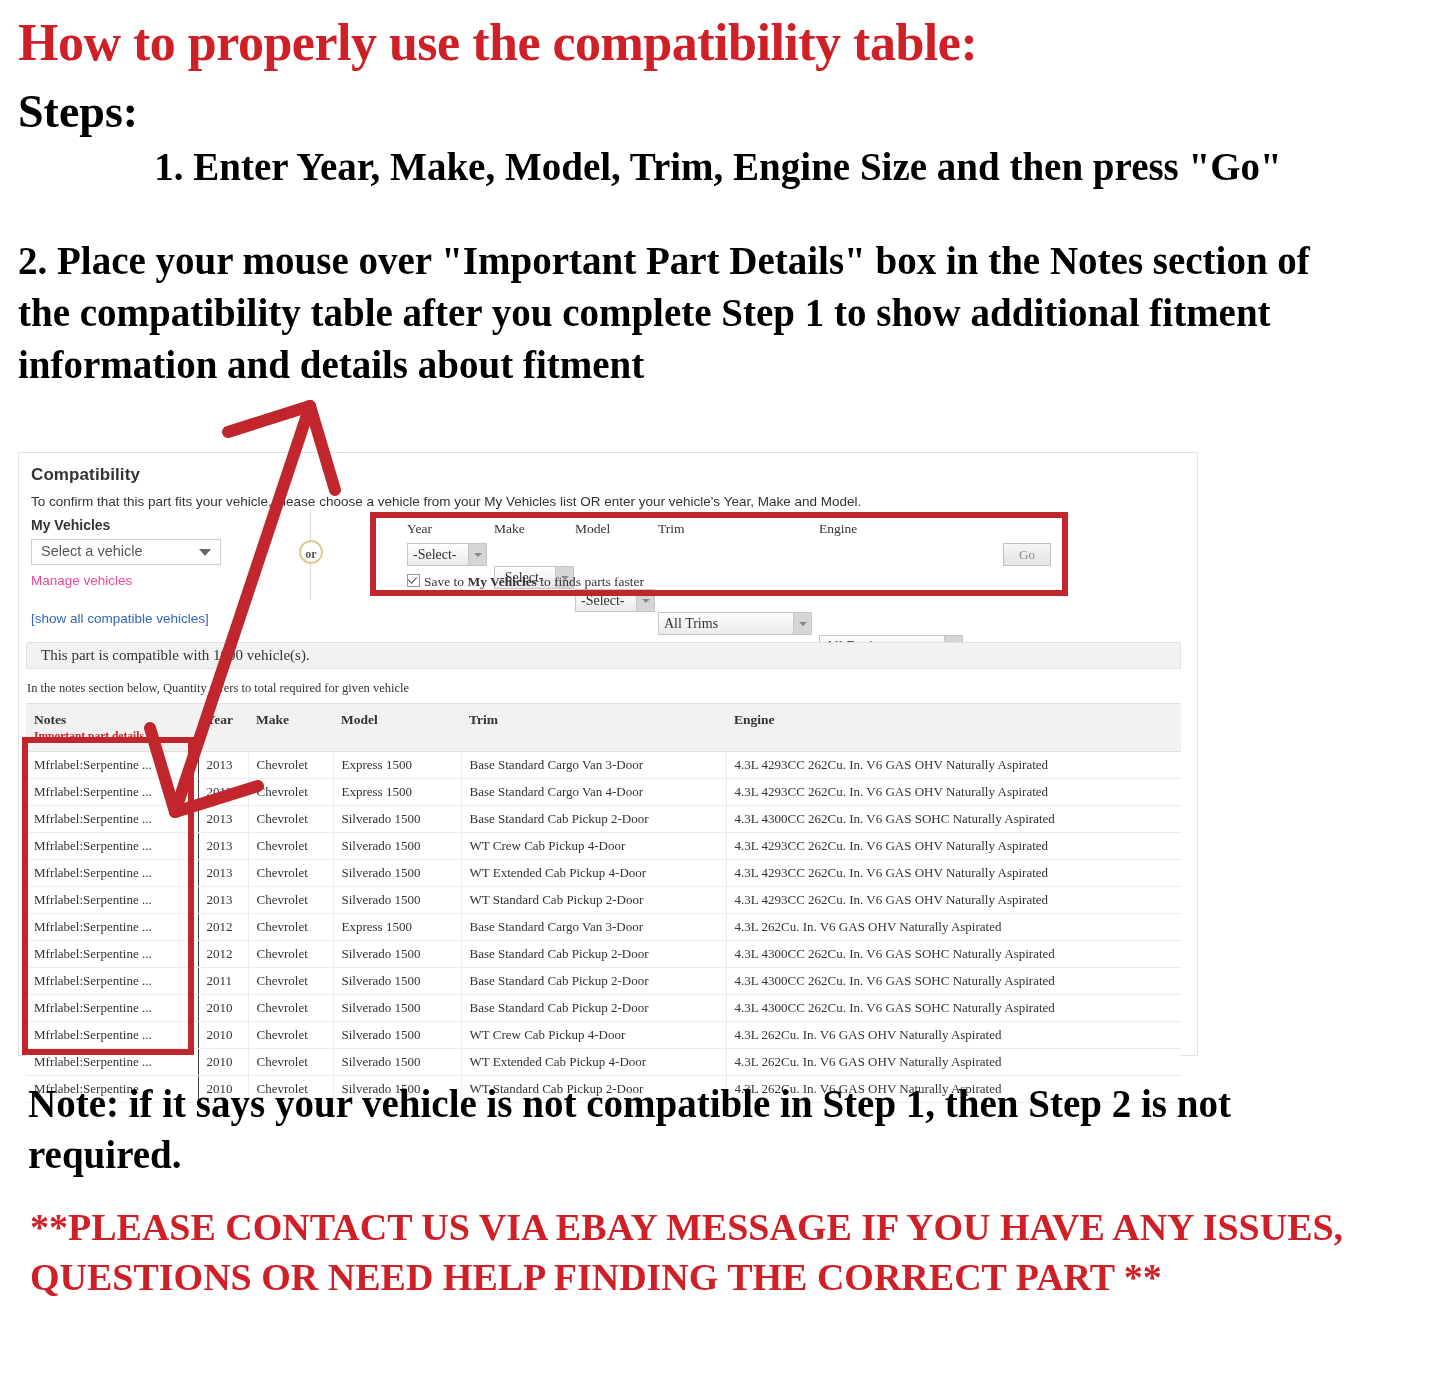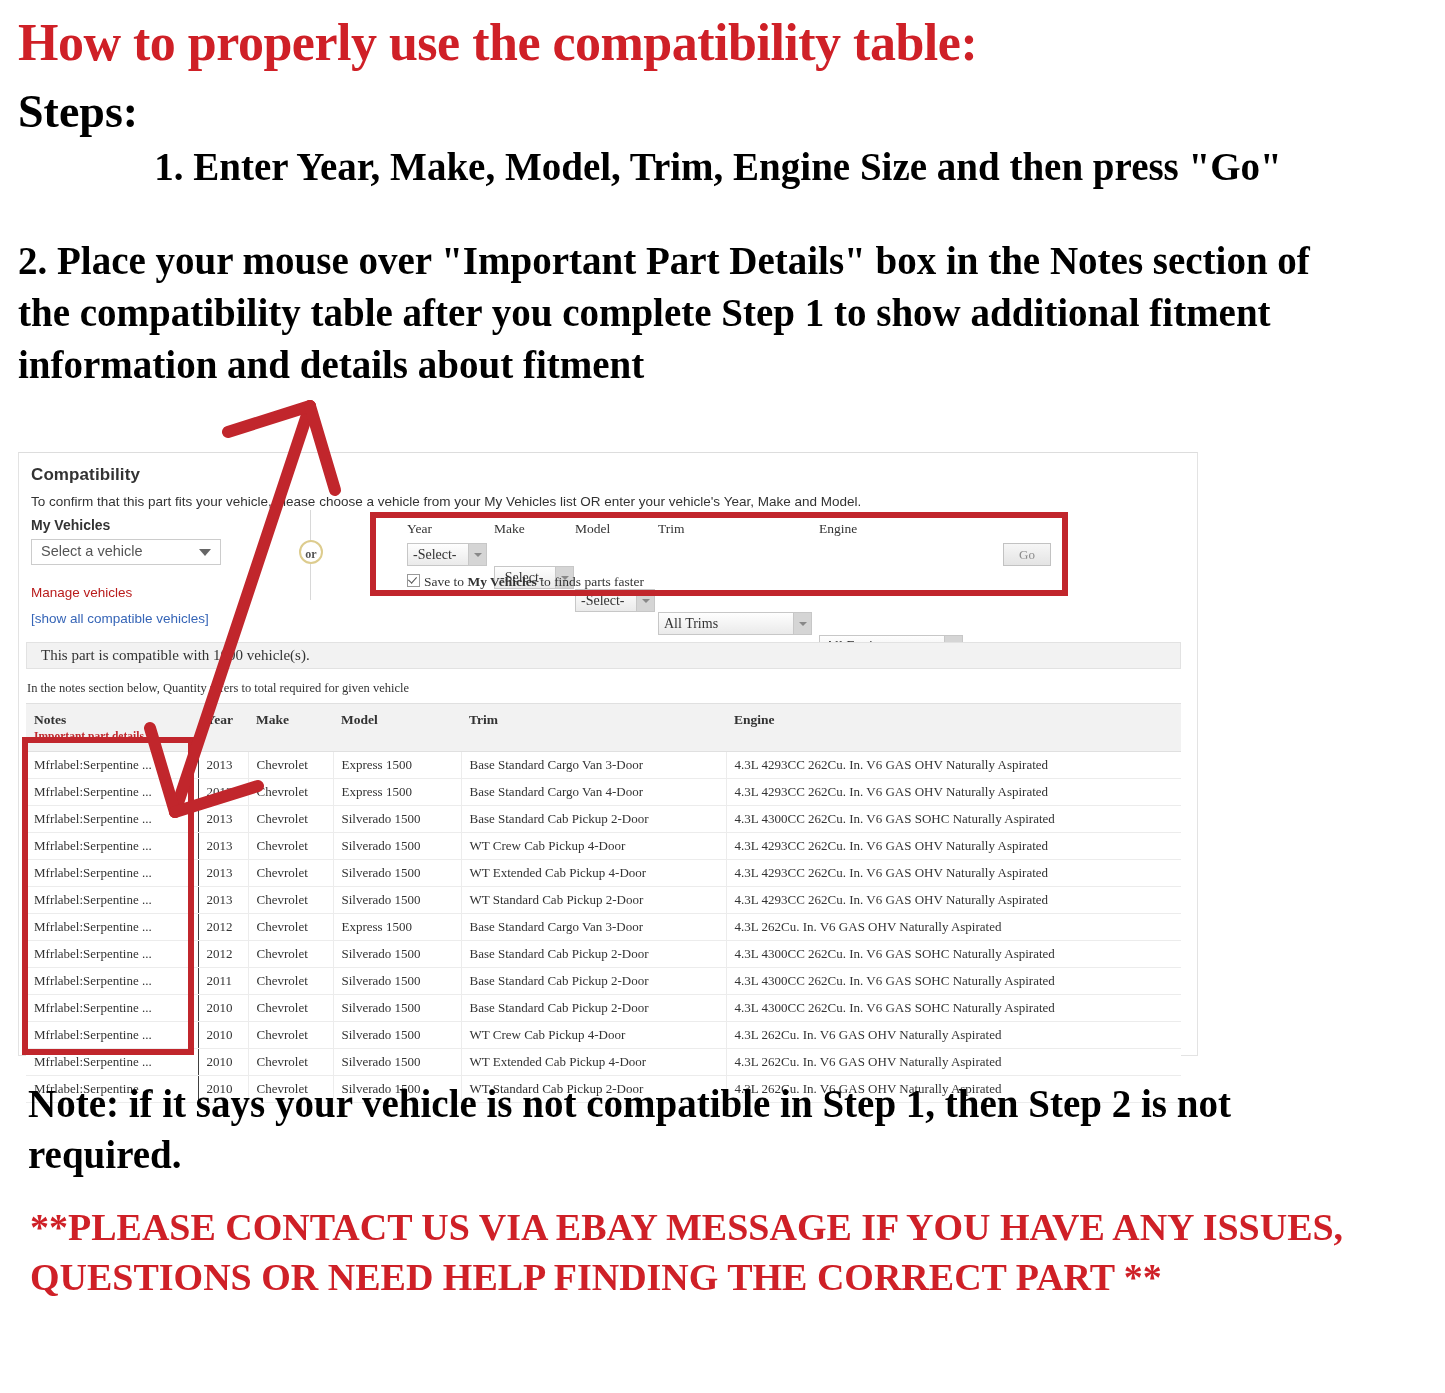--- a/index.html
+++ b/index.html
@@ -114,22 +114,21 @@
     height: 0;
     border-left: 6px solid transparent;
     border-right: 6px solid transparent;
     border-top: 7px solid #666666;
   }
   .manage-link {
     position: absolute;
     left: 12px;
     top: 120px;
     font-size: 13.5px;
-    color: #b91c1c;
-    margin-top: 12px;
+    color: #ec4899;
   }
   .showall-link {
     position: absolute;
     left: 12px;
     top: 158px;
     font-size: 13.5px;
     color: #3665b7;
   }
 
   

